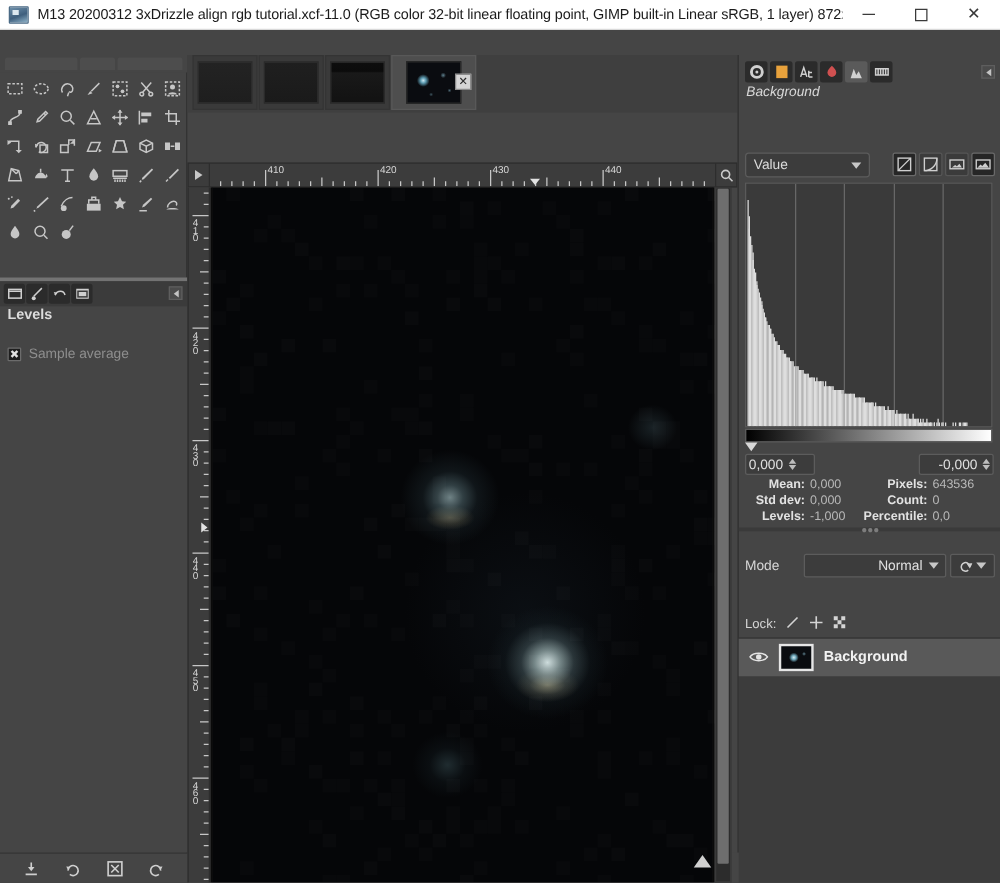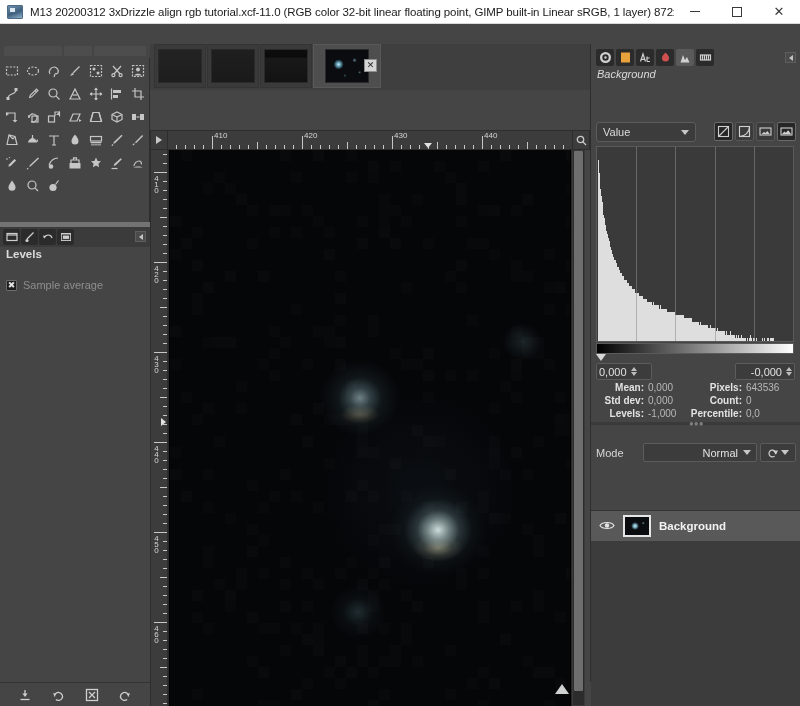--- a/index.html
+++ b/index.html
@@ -89,21 +89,21 @@
   }
   #resetcolors{
     position:absolute; left:4px; top:36px; width:14px; height:14px;
   }
   #resetcolors .sq1{position:absolute;left:0;top:0;width:8px;height:8px;background:#e8e8e8;border:1px solid #333;}
   #resetcolors .sq2{position:absolute;left:5px;top:5px;width:8px;height:8px;background:#fff;border:1px solid #333;}
 
   
   #tooloptions{
     position:absolute; left:0; top:222px; width:150px; height:460px;
-    background:#454545; border-top:5px solid #737373;
+    background:#454545; border-top:3px solid #737373;
   }
   #to-tabrow{
     position:absolute; left:0; top:0; width:150px; height:20px;
     display:flex; align-items:center; gap:1px; padding-left:3px; background:#3b3b3b;
   }
   .to-tab{
     width:17px; height:16px; display:flex; align-items:center; justify-content:center;
     background:#2b2b2b; border-radius:2px; color:#ccc;
   }
   .to-tab svg{width:12px;height:12px;}
@@ -1511,20 +1511,36 @@
       <div id="mode-extra">
         <svg viewBox="0 0 11 11">
             <path d="M8.8 6.5a3.4 3.4 0 1 0-1.2 2.6"></path>
             <path class="f" d="M10 4.2l-2.7.2 1.5 2.2z"></path>
           </svg>
         <span class="carat"></span>
       </div>
     </div>
 
 
+    <div id="lock-row">
+      <span>Lock:</span>
+      <span><svg viewBox="0 0 12 12">
+            <path d="M2 10L10 2"></path>
+          </svg></span>
+      <span><svg viewBox="0 0 12 12">
+            <path d="M6 1v10M1 6h10"></path>
+          </svg></span>
+      <span><svg viewBox="0 0 12 12">
+            <rect class="f" x="1" y="1" width="3.2" height="3.2"></rect>
+            <rect class="f" x="7" y="1" width="3.2" height="3.2"></rect>
+            <rect class="f" x="4" y="4.2" width="3.2" height="3.2"></rect>
+            <rect class="f" x="1" y="7.4" width="3.2" height="3.2"></rect>
+            <rect class="f" x="7" y="7.4" width="3.2" height="3.2"></rect>
+          </svg></span>
+    </div>
 
     <div id="layerlist">
       <div class="layer-row">
         <div class="eye">
           <svg viewBox="0 0 16 13">
               <path d="M1 6.5C3.5 2.5 12.5 2.5 15 6.5 12.5 10.5 3.5 10.5 1 6.5z"></path>
               <circle class="f" cx="8" cy="6.5" r="2.2"></circle>
             </svg>
         </div>
         <div class="layer-thumb"></div>

